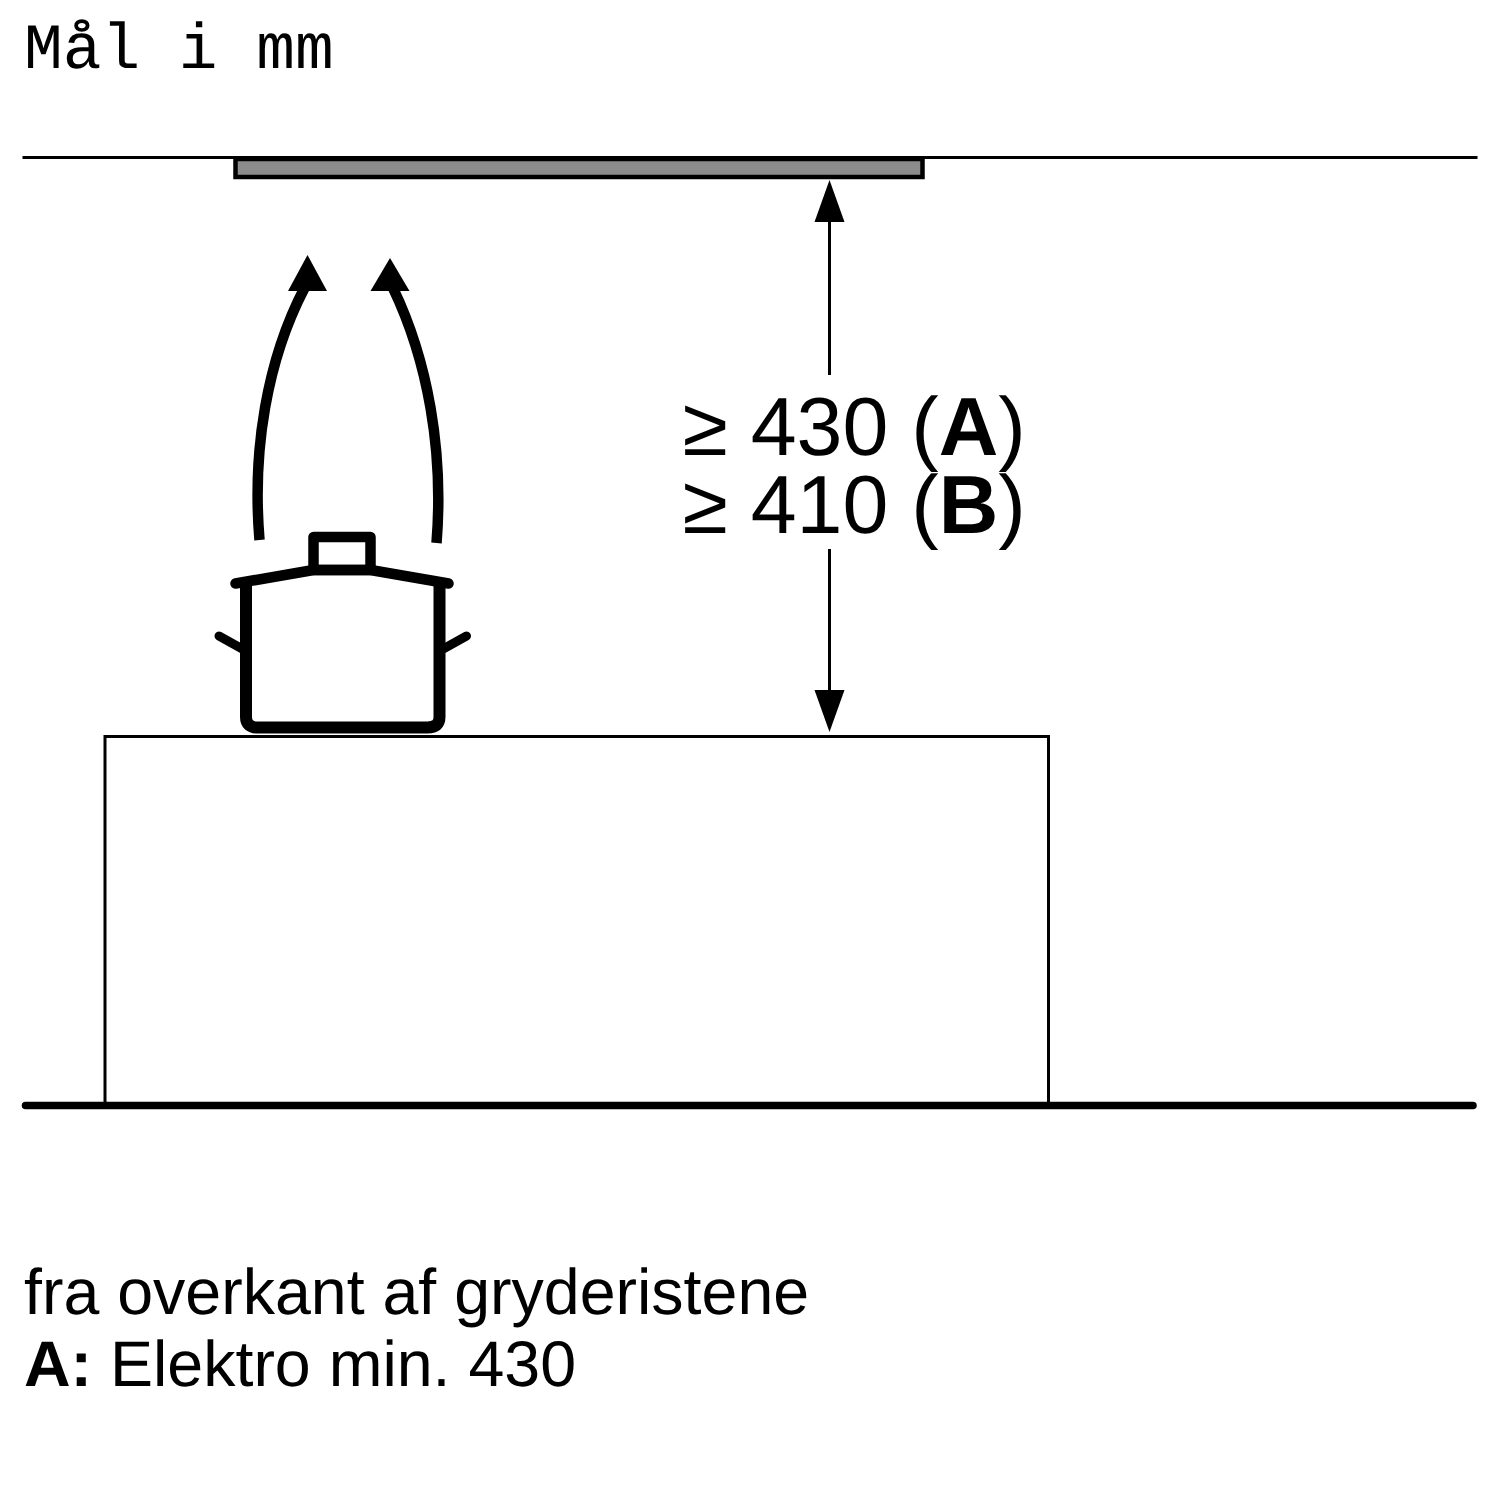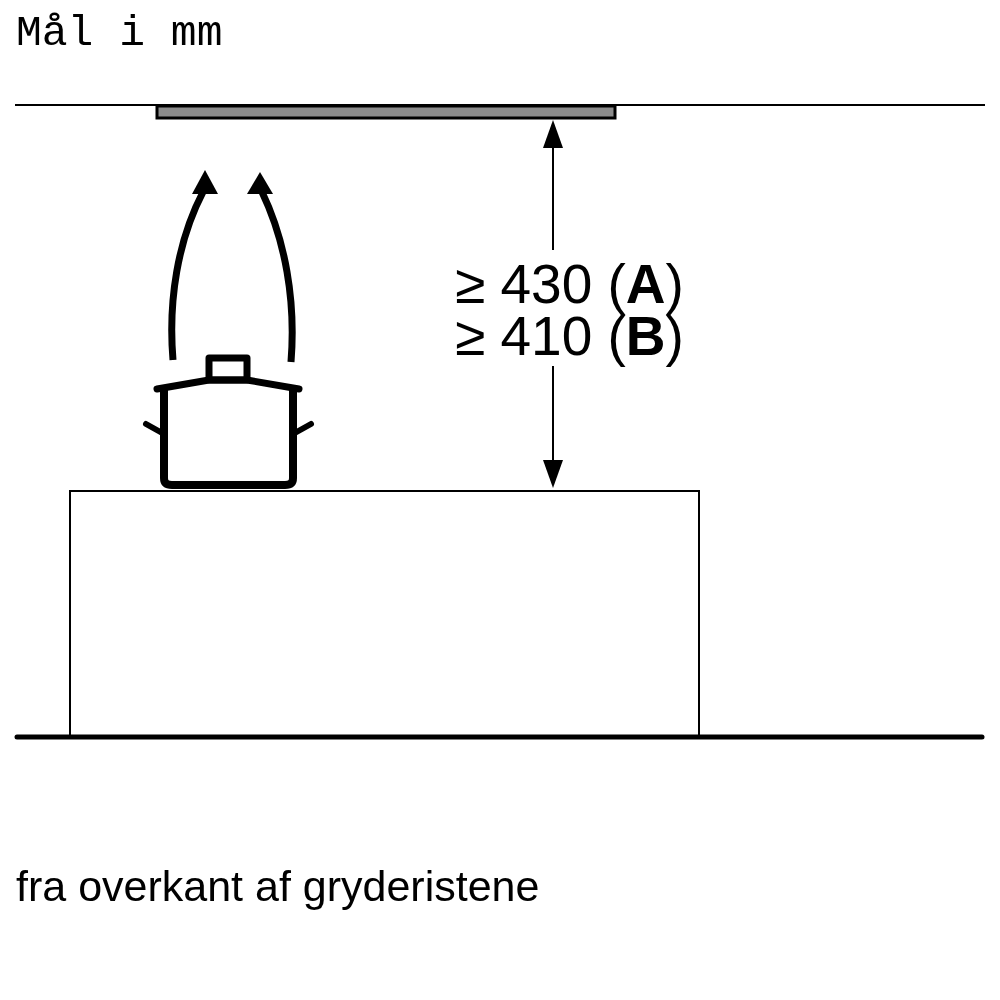--- a/index.html
+++ b/index.html
@@ -2,21 +2,21 @@
 <html><head>
 <meta charset="utf-8">
 <style>
   html, body { margin: 0; padding: 0; background: #ffffff; }
   body { width: 1000px; height: 1000px; position: relative; overflow: hidden;
          font-family: "Liberation Sans", sans-serif; color: #000; }
   .title { position: absolute; left: 16px; top: 8px; font-size: 43px; line-height: 52px; font-family: Liberation Mono, monospace; }
   svg.diagram { position: absolute; left: 0; top: 0; }
   .dim { position: absolute; left: 455px; font-size: 55px; line-height: 52px; white-space: nowrap; }
   .dim b { font-weight: bold; }
-  .legend { position: absolute; left: 16px; top: 838px; font-size: 43px; line-height: 48px; margin-top: 24px; }
+  .legend { position: absolute; left: 16px; top: 838px; font-size: 43px; line-height: 48px; }
   .legend-line { white-space: nowrap; }
   .legend-line b { font-weight: bold; }
 </style>
 </head>
 <body>
 
 <div class="title">Mål i mm</div>
 
 <svg class="diagram" width="1000" height="1000" viewBox="0 0 1000 1000">
 
@@ -57,13 +57,14 @@
   <span>(</span><b>A</b><span>)</span>
 </div>
 <div class="dim" style="top:310px;">
   <span>≥</span>
   <span>410</span>
   <span>(</span><b>B</b><span>)</span>
 </div>
 
 <div class="legend">
   <div class="legend-line">fra overkant af gryderistene</div>
+  <div class="legend-line"><b>A:</b><span> Elektro min. 430</span></div>
 </div>
 
 </body></html>

